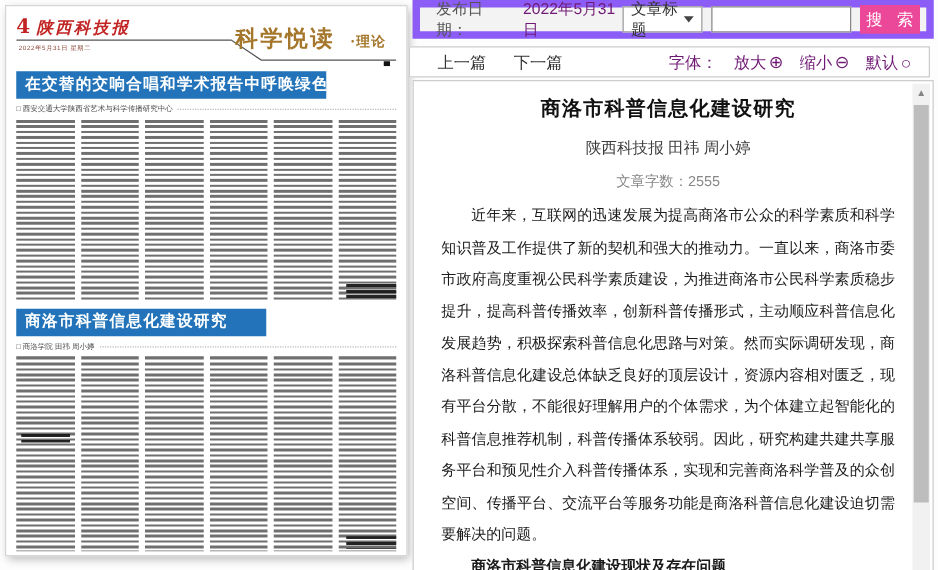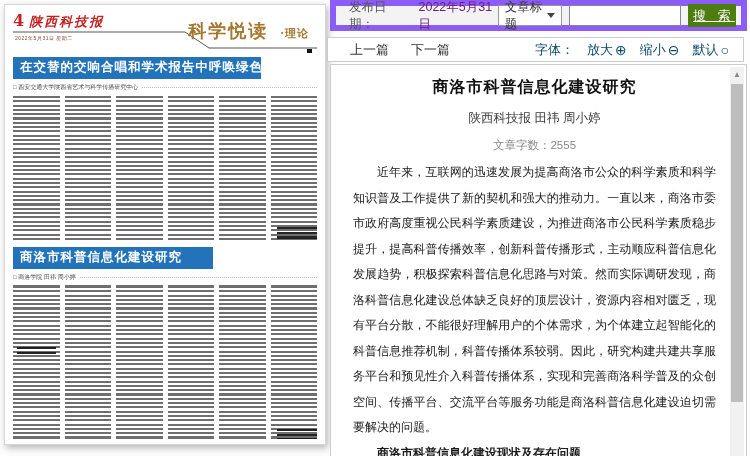--- a/index.html
+++ b/index.html
@@ -46,29 +46,29 @@
     background: #f3f3f3; border: 6px solid #8b5cf6; display: flex; align-items: center; }
   .hdr-label { font-size: 12.5px; color: #555; margin-left: 13px; }
   .hdr-date { font-size: 12.5px; color: #701a75; margin-left: 12px; }
   .hdr-right { margin-left: auto; display: flex; align-items: center; gap: 7px; margin-right: 5px; }
   .select-box { background: #fff; border: 1px solid #999; height: 21px; padding: 0 6px;
     font-size: 12.5px; color: #333; display: flex; align-items: center; gap: 3px; cursor: pointer; }
   .select-caret { width: 0; height: 0; border-left: 4px solid transparent;
     border-right: 4px solid transparent; border-top: 5px solid #444; }
   .search-input { width: 112px; height: 21px; border: 1px solid #888; background: #fff;
     font-size: 12px; padding: 0 4px; }
-  .search-btn { background: #4d7c0f; color: #fff; border: none; height: 23px; width: 58px;
+  .search-btn { background: #ec4899; color: #fff; border: none; height: 23px; width: 58px;
     font-size: 13px; letter-spacing: 4px; padding-left: 4px; cursor: pointer;
-    font-family: inherit; text-decoration: underline; }
+    font-family: inherit; }
 
   .toolbar { position: absolute; left: 327px; top: 37px; width: 417px; height: 25px;
     background: #fff; border: 1px solid #ccc; display: flex; align-items: center; }
   .tb-link { font-size: 13px; color: #333; margin-left: 22px; cursor: pointer; }
   .tb-font { margin-left: auto; margin-right: 14px; display: flex; align-items: center;
-    gap: 13px; font-size: 13px; color: #0c4a6e; }
+    gap: 13px; font-size: 13px; color: #701a75; }
   .tb-font .ctl { cursor: pointer; display: flex; align-items: center; gap: 2px; }
   .tb-font .glyph { font-size: 14px; }
 
   .article-box { position: absolute; left: 330px; top: 64px; width: 417px; height: 400px;
     background: #fff; border: 1px solid #ccc; }
   .scrollbar { position: absolute; right: 2px; top: 2px; height: 390px; width: 14px;
     background: #f1f1f1; }
   .sb-up { height: 15px; display: flex; align-items: center; justify-content: center;
     color: #848484; font-size: 8px; cursor: pointer; }
   .sb-thumb { position: absolute; left: 1px; right: 1px; top: 17px; height: 318px;

